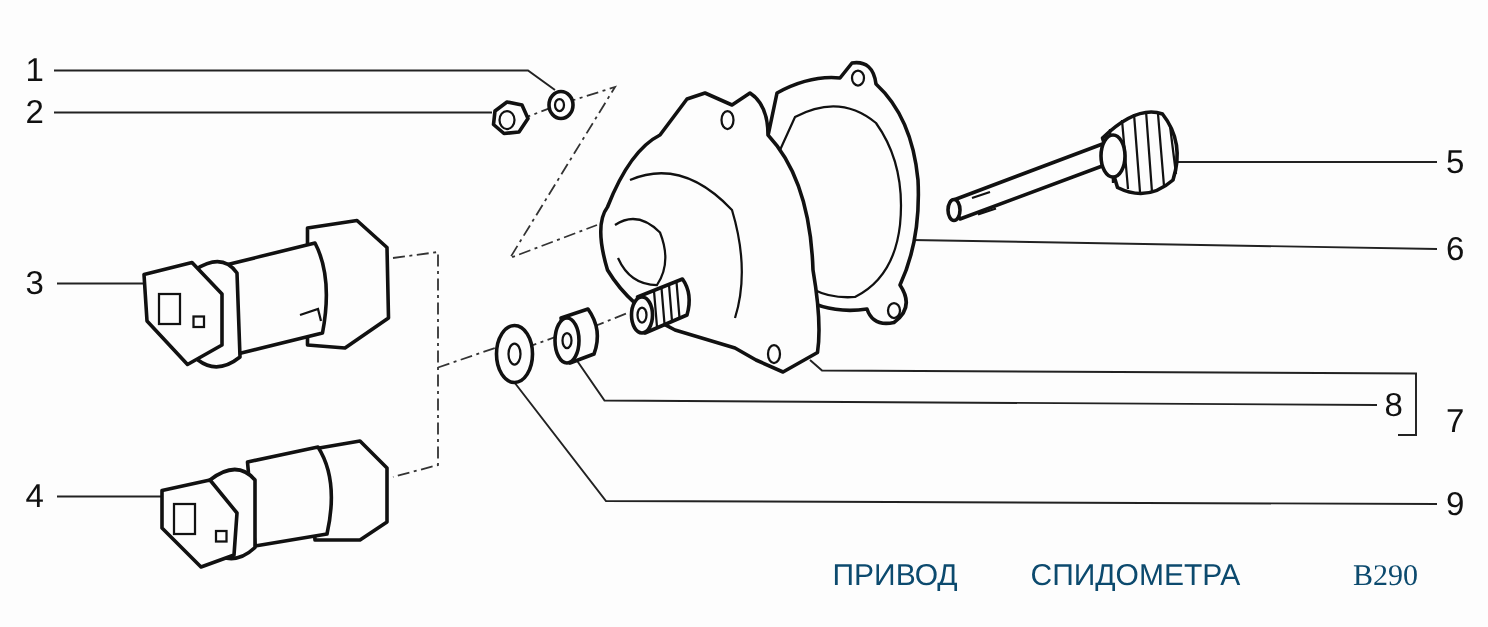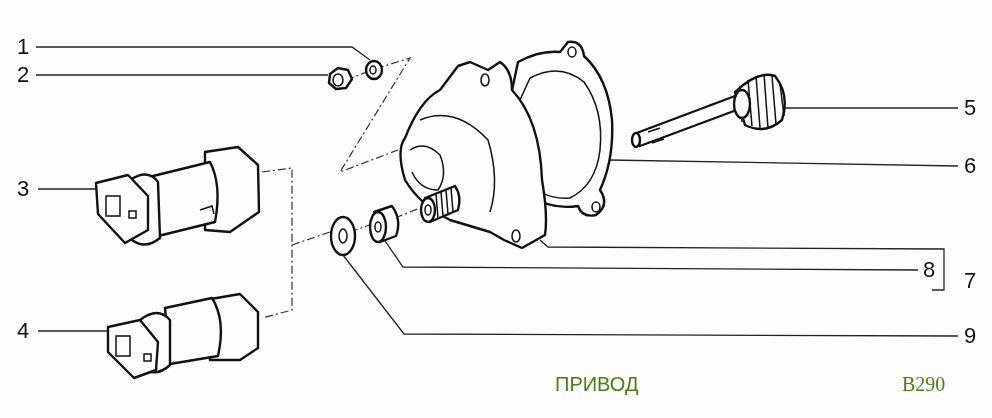--- a/index.html
+++ b/index.html
@@ -1,19 +1,19 @@
 <!DOCTYPE html>
 <html><head>
   <meta charset="utf-8">
   <style>
     html, body { margin: 0; padding: 0; background: #fdfdfd; }
     #stage { position: relative; width: 992px; height: 418px; overflow: hidden; background: #fdfdfd; }
     svg { position: absolute; left: 0; top: 0; }
     .lbl { position: absolute; font-family: "Liberation Sans", sans-serif; font-size: 22px; color: #111; line-height: 1; }
-    .caption { position: absolute; font-family: "Liberation Sans", sans-serif; font-size: 20px; color: #4d7c0f; line-height: 1; white-space: nowrap; }
+    .caption { position: absolute; font-family: "Liberation Sans", sans-serif; font-size: 20px; color: #0c4a6e; line-height: 1; white-space: nowrap; }
     .part { fill: #fdfdfd; stroke: #111; stroke-width: 2.4; stroke-linejoin: round; }
     .thin { fill: none; stroke: #111; stroke-width: 1.5; }
     .lead { fill: none; stroke: #222; stroke-width: 1.3; }
     .dash { fill: none; stroke: #333; stroke-width: 1.2; stroke-dasharray: 8 3 2 3; }
   </style>
 </head>
 <body>
 
 <div id="stage">
   <svg width="992" height="418" viewBox="0 0 992 418">
@@ -112,14 +112,15 @@
   <span class="lbl" style="left:17px;top:64px;">2</span>
   <span class="lbl" style="left:17px;top:178px;">3</span>
   <span class="lbl" style="left:17px;top:320px;">4</span>
   <span class="lbl" style="left:964px;top:97px;">5</span>
   <span class="lbl" style="left:964px;top:155px;">6</span>
   <span class="lbl" style="left:964px;top:270px;">7</span>
   <span class="lbl" style="left:923px;top:259px;">8</span>
   <span class="lbl" style="left:964px;top:325px;">9</span>
 
   <span class="caption" style="left:555px;top:374px;">ПРИВОД</span>
+  <span class="caption" style="left:687px;top:374px;">СПИДОМЕТРА</span>
   <span class="caption" style="left:902px;top:374px;font-family:Liberation Serif, serif;">B290</span>
 </div>
 
 </body></html>

